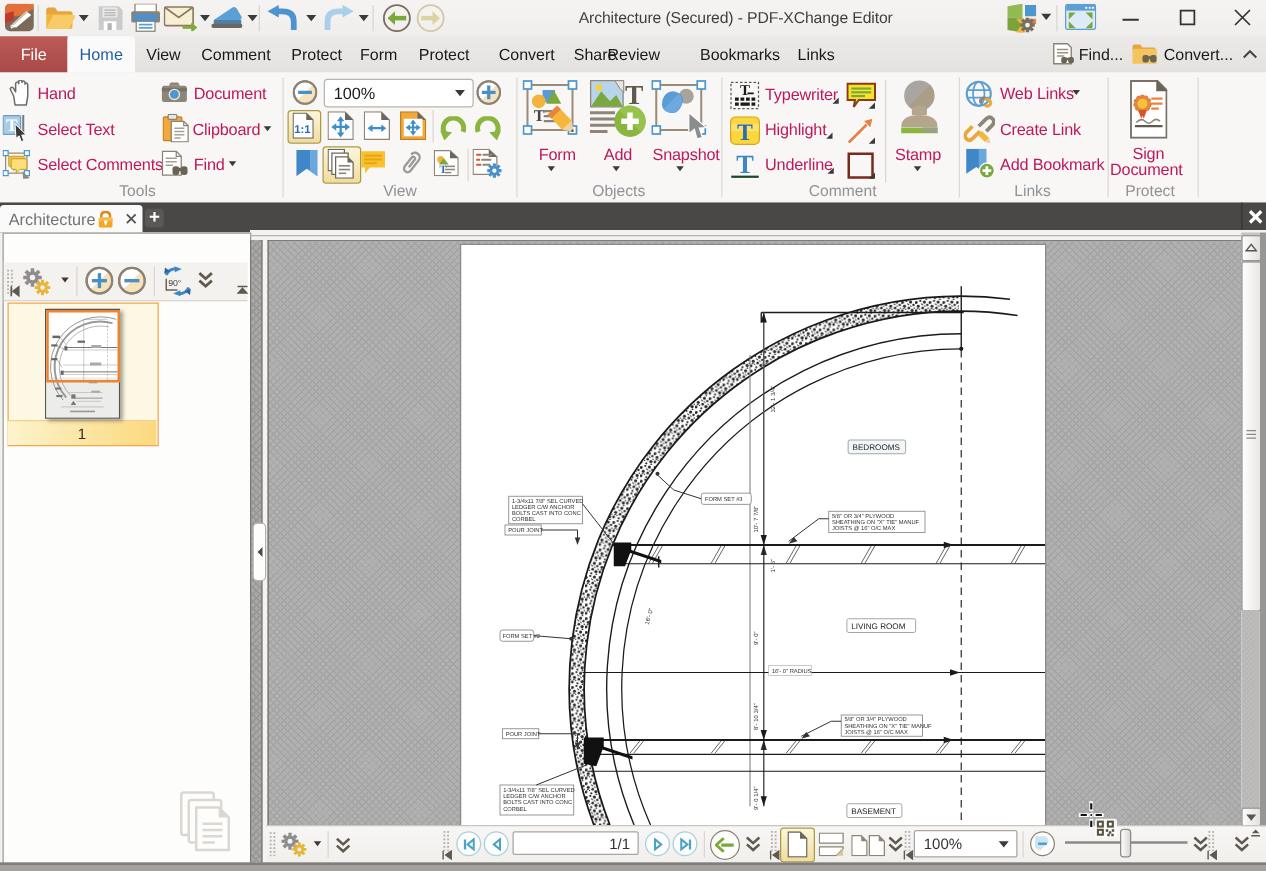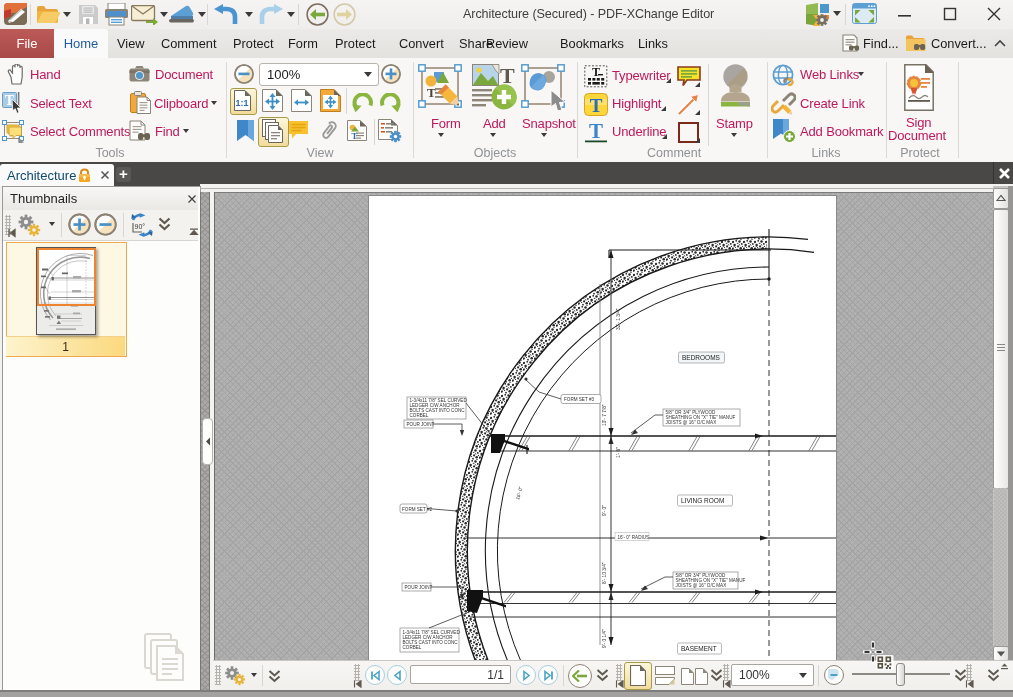--- a/index.html
+++ b/index.html
@@ -571,21 +571,21 @@
     <path d="M5 34 Q9 30 12 33 Q15 36 18 33 Q21 30 24 33" fill="none" stroke="#8d8577" stroke-width="1.2"></path>
   </svg>
   <div class="rlabel" style="left:906px;top:115px;margin-top:-58px">Sign</div>
   <div class="rlabel" style="left:888px;top:128px;margin-top:-58px">Document</div>
   <div class="glabel" style="left:895px;top:88px;width:50px">Protect</div>
   <div class="gsep" style="left:958px"></div>
 </div>
 
 <div id="tabbar">
   <div id="doctab">
-    <div class="abs" style="left:7px;top:4px;font-size:13px;color:#0c4a6e">Architecture</div>
+    <div class="abs" style="left:7px;top:4px;font-size:13px;color:#737373">Architecture</div>
     <svg class="abs" style="left:77px;top:4px" width="15" height="15" viewBox="0 0 15 15">
       <path d="M4 6 L4 4.5 Q4 1.5 7.5 1.5 Q11 1.5 11 4.5 L11 6" fill="none" stroke="#d88a1a" stroke-width="2"></path>
       <rect x="2" y="6" width="11" height="8" rx="1.5" fill="#f5a623"></rect>
       <rect x="2" y="6" width="11" height="3" fill="#f7bb4d"></rect>
       <circle cx="7.5" cy="9.5" r="1.4" fill="#fff"></circle>
         <rect x="6.9" y="9.5" width="1.2" height="2.6" fill="#fff"></rect>
     </svg>
     <svg class="abs" style="left:99px;top:5px" width="12" height="12" viewBox="0 0 12 12">
         <path d="M2.5 2.5 L9.5 9.5 M9.5 2.5 L2.5 9.5" stroke="#555" stroke-width="1.5"></path>
       </svg>
@@ -768,26 +768,20 @@
     <text x="0" y="0" transform="translate(237 320) rotate(-90)">9'- 0"</text>
     <text x="0" y="0" transform="translate(237 388) rotate(-90)">8'- 10 3/4"</text>
     <text x="0" y="0" transform="translate(237 452) rotate(-90)">9'- 0 1/4"</text>
     <text x="0" y="0" transform="translate(150 304) rotate(-75)">16'- 0"</text>
   </g>
 </svg>
 </div>
   </div>
 <div id="topstrip"></div>
 <div id="panel">
-  <div id="panelhead">
-    <div class="abs" style="left:7px;top:4px;font-size:13px;color:#222">Thumbnails</div>
-    <svg class="abs" style="left:184px;top:7px" width="10" height="10" viewBox="0 0 10 10">
-        <path d="M1.5 1.5 L8.5 8.5 M8.5 1.5 L1.5 8.5" stroke="#444" stroke-width="1.3"></path>
-      </svg>
-  </div>
   <div id="paneltools">
     <div class="grip" style="left:2px;top:5px;height:20px"></div>
     <svg class="abs" style="left:13px;top:3px" width="26" height="24" viewBox="0 0 26 24">
       <g fill="#8d8d8d">
         <circle cx="10" cy="9" r="5"></circle>
         <rect x="8.6" y="1.6" width="2.8" height="3.4"></rect>
           <rect x="8.6" y="13" width="2.8" height="3.4"></rect>
         <rect x="2.6" y="7.6" width="3.4" height="2.8"></rect>
           <rect x="14" y="7.6" width="3.4" height="2.8"></rect>
         <rect x="4.2" y="3.4" width="3" height="3" transform="rotate(45 5.7 4.9)"></rect>

